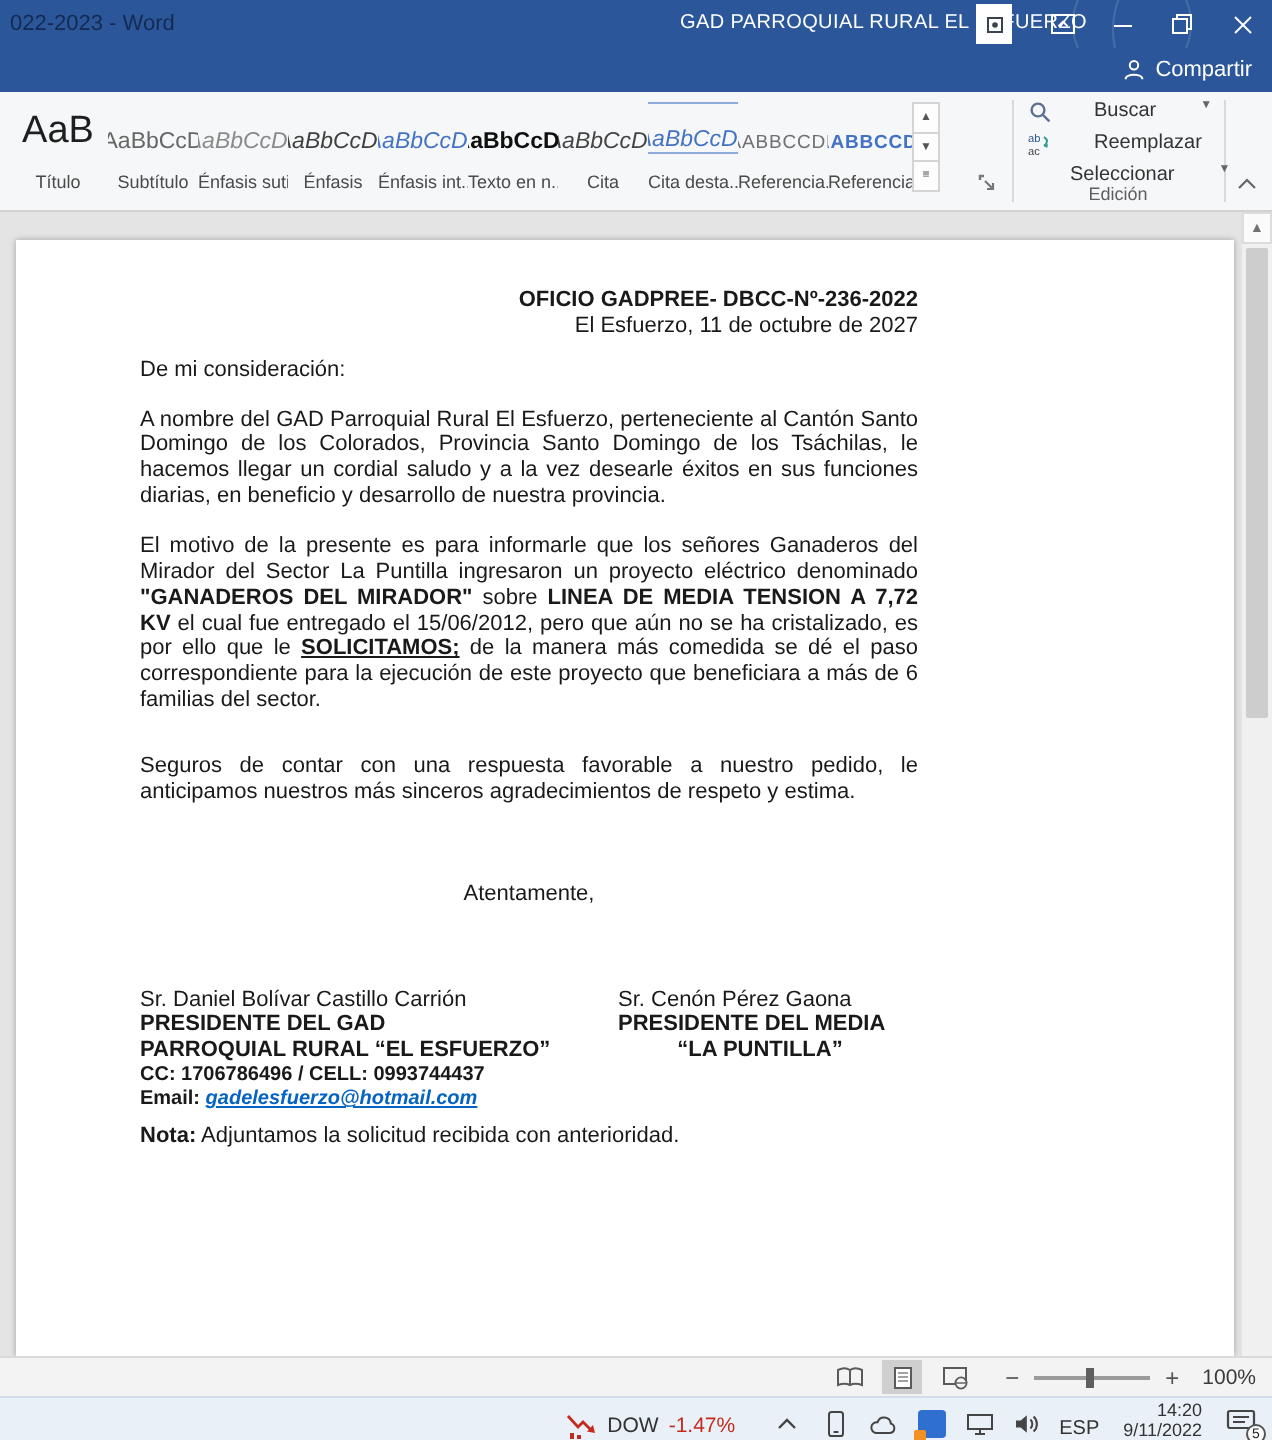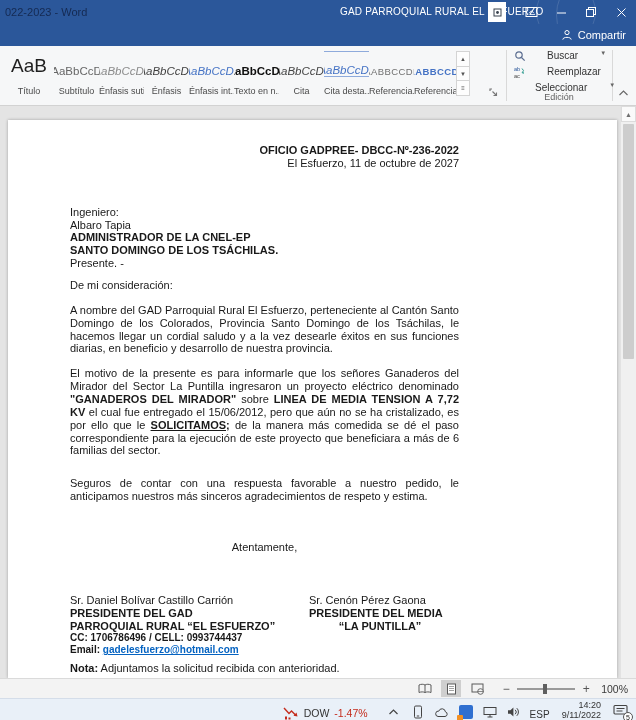--- a/index.html
+++ b/index.html
@@ -63,21 +63,21 @@
   .p2 { margin-top:12px; }
   .p3 { margin-top:20px; }
   .closing { margin-top:38px; text-align:center; }
   .sigs { margin-top:40px; display:flex; }
   .sig-left { width:239px; }
   .sig-right { width:142px; }
   .sig-small { font-size:10px; font-weight:bold; }
   .sig-center { text-align:center; }
   .wavy { text-decoration-style:wavy; text-decoration-color:#4a90d9; text-underline-offset:2px; }
   .u { text-decoration:underline; }
-  .link { color:#0563c1; text-decoration:underline; font-weight:bold; }
+  .link { color:#0563c1; text-decoration:underline; font-weight:bold;font-style:italic; }
   .nota { margin-top:6px; }
   .vscroll { position:absolute; right:0; top:0; bottom:0; width:16px; background:#f0f0f0; border-left:1px solid #e2e2e2; }
   .sb-up { height:16px; background:#fafafa; border:1px solid #dcdcdc; color:#707070; font-size:7px; display:flex; align-items:center; justify-content:center; }
   .sb-thumb { position:absolute; top:18px; left:2px; right:2px; height:235px; background:#cdcdcd; border-radius:1px; }
 
   
   .statusbar { position:absolute; left:0; right:0; bottom:22px; height:20px; background:#f3f3f3; border-top:1px solid #dadada; display:flex; align-items:center; justify-content:flex-end; gap:6px; padding-right:8px; z-index:6; }
   .view-btn { width:20px; height:17px; display:flex; align-items:center; justify-content:center; }
   .view-btn.sel { background:#cfcfcf; }
   .zoom-ctl { display:flex; align-items:center; gap:6px; margin-left:8px; }
@@ -240,27 +240,20 @@
       </svg>
   </div>
 </div>
 
 <div class="docarea">
   <div class="page">
     <div class="content">
       <div class="ref-block">
         <div class="b">OFICIO GADPREE- DBCC-Nº-236-2022</div>
         <div>El Esfuerzo, 11 de octubre de 2027</div>
-      </div>
-      <div class="addr">
-        <div>Ingeniero:</div>
-        <div>Albaro Tapia</div>
-        <div class="b">ADMINISTRADOR DE LA CNEL-EP</div>
-        <div class="b">SANTO DOMINGO DE LOS TSÁCHILAS.</div>
-        <div>Presente. -</div>
       </div>
       <div class="salut">De mi consideración:</div>
       <p class="p1 just">A nombre del GAD Parroquial Rural El Esfuerzo, perteneciente al Cantón Santo Domingo de los Colorados, Provincia Santo Domingo de los Tsáchilas, le hacemos llegar un cordial saludo y a la vez desearle éxitos en sus funciones diarias, en beneficio y desarrollo de nuestra provincia.</p>
       <p class="p2 just"><span>El motivo de la presente es para informarle que los señores Ganaderos del Mirador del Sector La Puntilla ingresaron un proyecto eléctrico denominado </span><span class="b">"GANADEROS DEL MIRADOR"</span><span> sobre </span><span class="b">LINEA DE MEDIA TENSION A 7,72 KV</span><span> el cual fue entregado el 15/06/2012, pero que aún no se ha cristalizado, es por ello que le </span><span class="b u">SOLICITAMOS;</span><span> de la manera más comedida se dé el paso correspondiente para la ejecución de este proyecto que beneficiara a más de 6 familias del sector.</span></p>
       <p class="p3 just">Seguros de contar con una respuesta favorable a nuestro pedido, le anticipamos nuestros más sinceros agradecimientos de respeto y estima.</p>
       <div class="closing">Atentamente,</div>
       <div class="sigs">
         <div class="sig-left">
           <div>Sr. Daniel Bolívar Castillo Carrión</div>
           <div class="b">PRESIDENTE DEL GAD</div>

